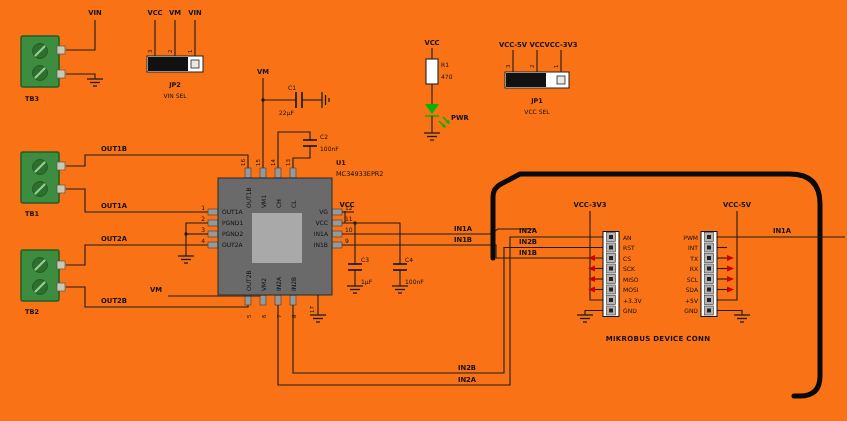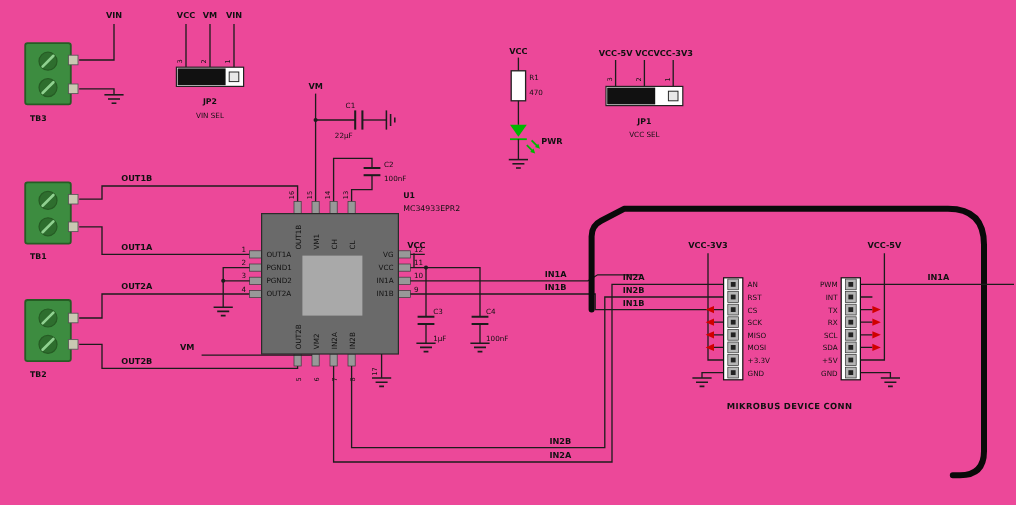--- a/index.html
+++ b/index.html
@@ -1,16 +1,16 @@
 <!DOCTYPE html>
 <html lang="en" style="--wire: #1c1c1c; --text: #111111; --board-outline: #0a0a0a; --terminal-green: #3d8c40; --terminal-green-dark: #265c24; --screw-green: #2e6e2e; --slot-green: #90d190; --chip-body: #6a6a6a; --chip-pad: #a9a9a9; --pin-gray: #989898; --led-green: #00b600; --arrow-red: #d00000; --pad-outer: #b5b5b5; --pad-inner: #222222;"><head>
 <meta charset="utf-8">
 <style>
   html,body{margin:0;padding:0;background:#fff;}
-  #stage{position:relative;width:847px;height:421px;background:#ec4899;overflow:hidden;}
+  #stage{position:relative;width:847px;height:421px;background:#f97316;overflow:hidden;}
   svg{display:block;}
   .t{font-family:"DejaVu Sans",sans-serif;fill:var(--text,#111);}
   .net{font-size:6.8px;font-weight:600;}
   .ref{font-size:6.5px;font-weight:600;}
   .s6{font-size:6px;}
   .s55{font-size:5.5px;}
   .s65{font-size:6.5px;}
   .cap7{font-size:7px;font-weight:600;letter-spacing:.3px;}
   .wire{fill:none;stroke:var(--wire,#1c1c1c);stroke-width:1.1;}
   .thick{fill:none;stroke:var(--board-outline,#0a0a0a);stroke-width:5;stroke-linejoin:round;stroke-linecap:round;}

